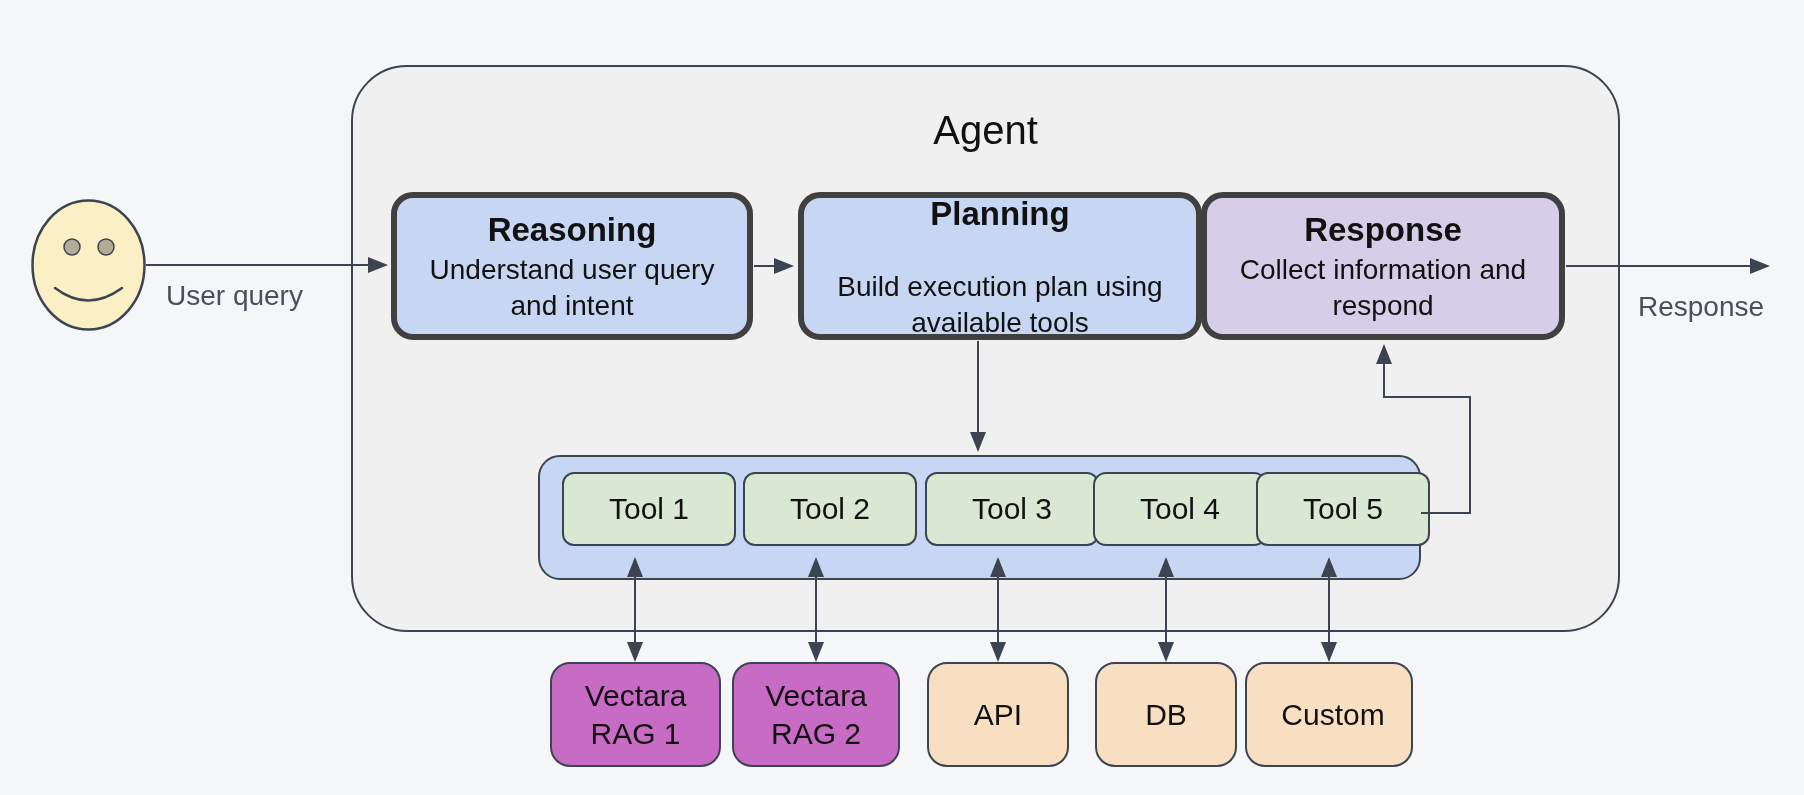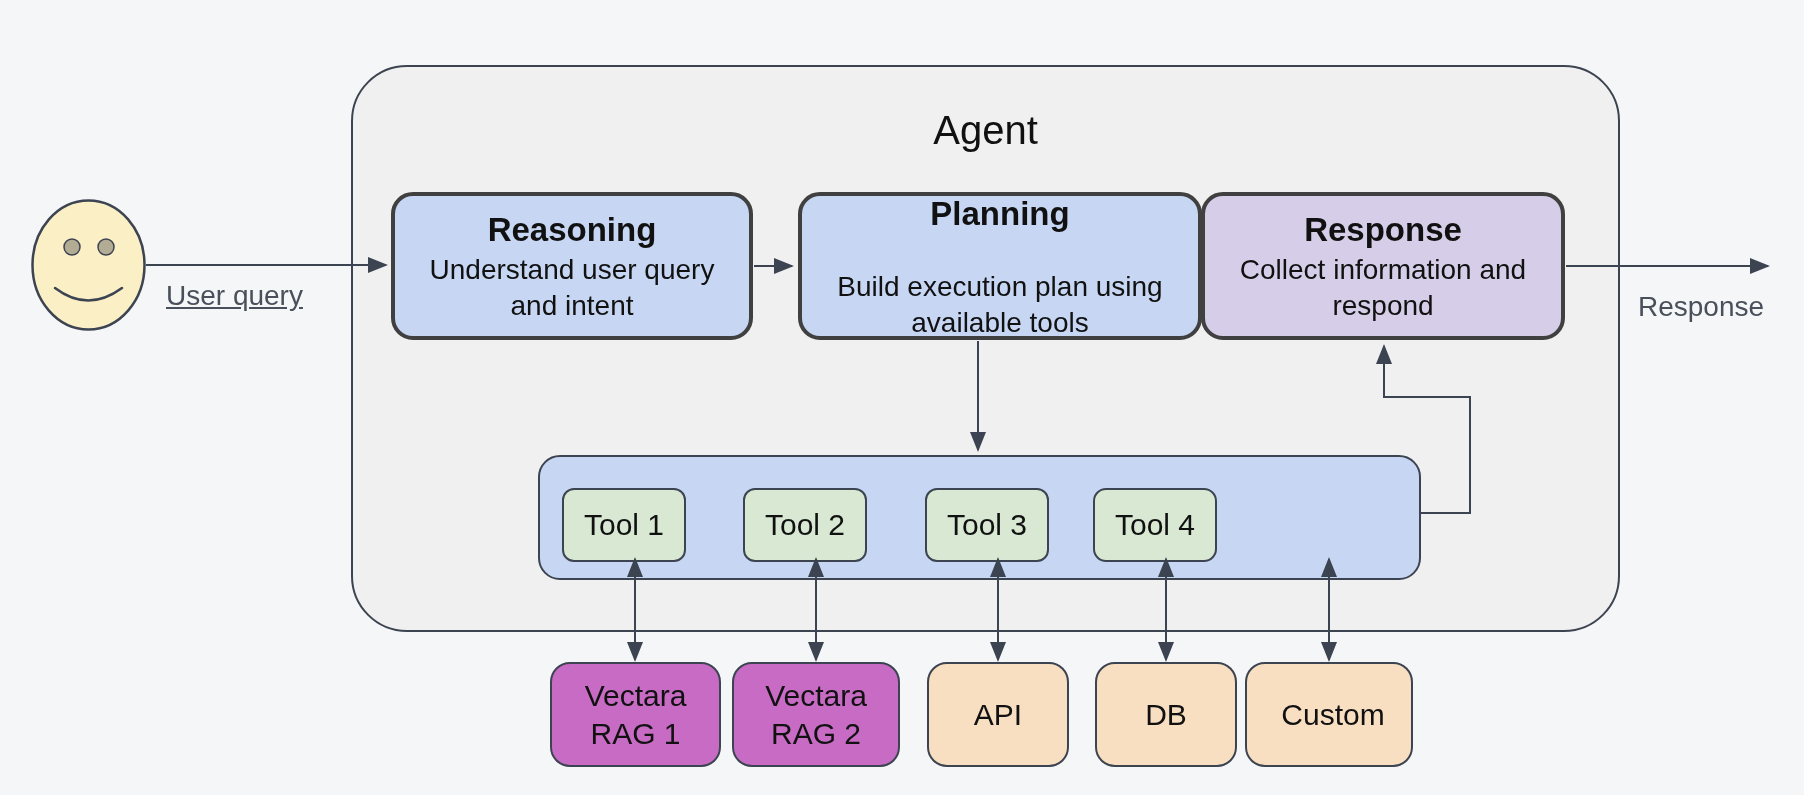--- a/index.html
+++ b/index.html
@@ -29,21 +29,21 @@
   .agent-title {
     left: 343px; top: 106px; width: 1269px;
     text-align: center;
     font-size: 40px;
     line-height: 48px;
     color: #111111;
   }
 
   
   .process {
-    border: 4px solid #404040;
+    border: 6px solid #404040;
     border-radius: 22px;
     background: #C7D7F3;
     display: flex;
     flex-direction: column;
     justify-content: center;
     align-items: center;
     text-align: center;
     padding: 4px 12px;
   }
   .process.purple { background: #D6CEE8; }
@@ -62,22 +62,22 @@
 
   
   .tools-container {
     left: 530px; top: 455px; width: 883px; height: 125px;
     background: #C7D7F3;
     border: 2px solid #3D4451;
     border-radius: 22px;
   }
   .tool {
     position: absolute;
-    top: 31px;
-    width: 124px; height: 74px;
+    top: 15px;
+    width: 174px; height: 74px;
     background: #D8E8D3;
     border: 2px solid #3D4451;
     border-radius: 12px;
     display: flex;
     align-items: center;
     justify-content: center;
     font-size: 30px;
     box-sizing: border-box;
   }
   .tool-1 { left: 22px; }
@@ -106,21 +106,21 @@
   .res-3 { left: 919px;  width: 142px; }
   .res-4 { left: 1087px; width: 142px; }
   .res-5 { left: 1237px; width: 168px; padding-left: 16px; }
 
   
   .flow-label {
     font-size: 28px;
     color: #4A505B;
     white-space: nowrap;
   }
-  .user-query-label { left: 158px; top: 280px; text-decoration: underline; }
+  .user-query-label { left: 158px; top: 280px; }
   .response-out-label { left: 1630px; top: 291px; }
 
   .face-svg { left: 23px; top: 199px; }
 
   .overlay {
     left: 0; top: 0;
     pointer-events: none;
     z-index: 10;
   }
 </style>
@@ -150,20 +150,21 @@
   <div class="abs process purple response">
     <div class="p-title">Response</div>
     <div class="p-desc">Collect information and respond</div>
   </div>
 
   <div class="abs tools-container">
     <div class="tool tool-1">Tool 1</div>
     <div class="tool tool-2">Tool 2</div>
     <div class="tool tool-3">Tool 3</div>
     <div class="tool tool-4">Tool 4</div>
+    <div class="tool tool-5">Tool 5</div>
   </div>
 
   <div class="abs resource magenta res-1">Vectara RAG 1</div>
   <div class="abs resource magenta res-2">Vectara RAG 2</div>
   <div class="abs resource peach res-3">API</div>
   <div class="abs resource peach res-4">DB</div>
   <div class="abs resource peach res-5">Custom</div>
 
   <div class="abs flow-label user-query-label">User query</div>
   <div class="abs flow-label response-out-label">Response</div>

